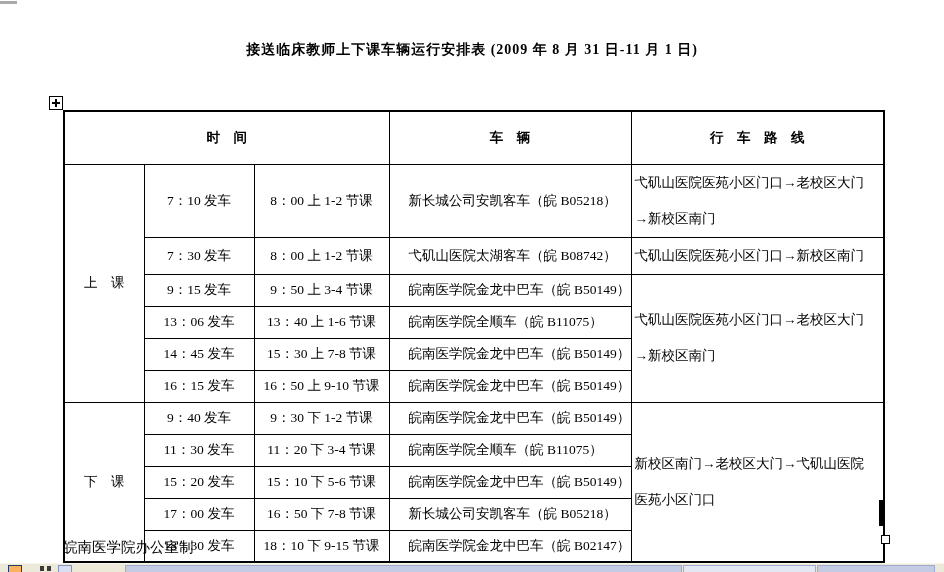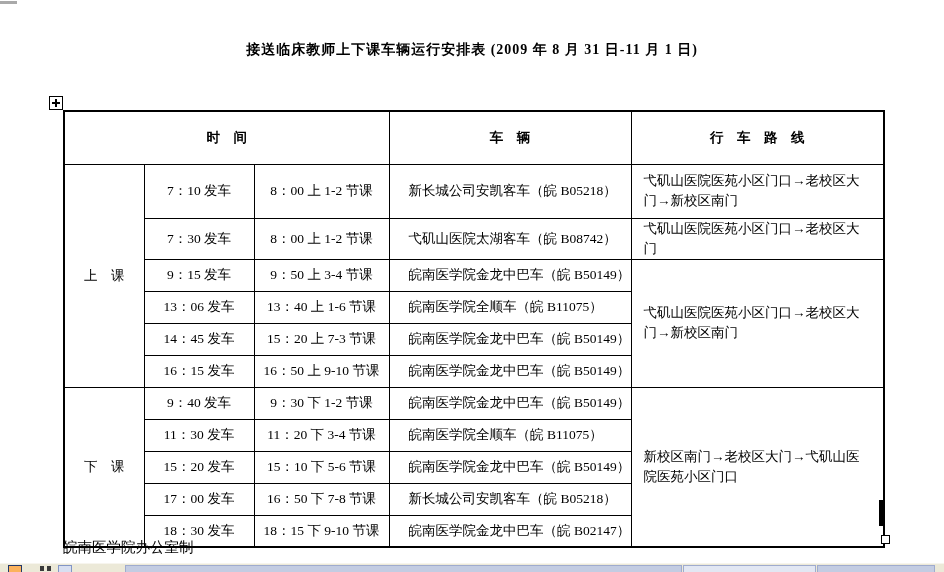--- a/index.html
+++ b/index.html
@@ -42,22 +42,22 @@
     margin-top:48px;
   }
   td.hdr { text-align:center; font-weight:bold; font-size:14.5px; }
   tr.hrow { height:53px; }
   tr.r1 { height:54px; }
   tr.rn { height:32px; }
   td.sec { text-align:center; font-size:14.5px; }
   td.t { text-align:center; white-space:nowrap; }
   td.v { text-align:left; padding-left:19px; white-space:nowrap; }
   td.r {
-    text-align:left; padding:0 17px 0 12px;
-    line-height:20px; word-break:break-all;
+    text-align:left; padding:0 17px 0 3px;
+    line-height:36px; word-break:break-all;
   }
   .caret {
     position:absolute; left:879px; top:500px; width:4px; height:26px;
     background:#000;
   }
   .resize-handle {
     position:absolute; left:881px; top:535px; width:9px; height:9px;
     border:1px solid #000; background:#fff;
   }
   .footer-credit {
@@ -116,36 +116,36 @@
       <td class="sec" rowspan="6">上　课</td>
       <td class="t">7：10 发车</td>
       <td class="t">8：00 上 1-2 节课</td>
       <td class="v">新长城公司安凯客车（皖 B05218）</td>
       <td class="r">弋矶山医院医苑小区门口→老校区大门→新校区南门</td>
     </tr>
     <tr class="rn">
       <td class="t">7：30 发车</td>
       <td class="t">8：00 上 1-2 节课</td>
       <td class="v">弋矶山医院太湖客车（皖 B08742）</td>
-      <td class="r">弋矶山医院医苑小区门口→老校区大门</td>
+      <td class="r">弋矶山医院医苑小区门口→新校区南门</td>
     </tr>
     <tr class="rn">
       <td class="t">9：15 发车</td>
       <td class="t">9：50 上 3-4 节课</td>
       <td class="v">皖南医学院金龙中巴车（皖 B50149）</td>
       <td class="r" rowspan="4">弋矶山医院医苑小区门口→老校区大门→新校区南门</td>
     </tr>
     <tr class="rn">
       <td class="t">13：06 发车</td>
       <td class="t">13：40 上 1-6 节课</td>
       <td class="v">皖南医学院全顺车（皖 B11075）</td>
     </tr>
     <tr class="rn">
       <td class="t">14：45 发车</td>
-      <td class="t">15：20 上 7-3 节课</td>
+      <td class="t">15：30 上 7-8 节课</td>
       <td class="v">皖南医学院金龙中巴车（皖 B50149）</td>
     </tr>
     <tr class="rn">
       <td class="t">16：15 发车</td>
       <td class="t">16：50 上 9-10 节课</td>
       <td class="v">皖南医学院金龙中巴车（皖 B50149）</td>
     </tr>
     <tr class="rn">
       <td class="sec" rowspan="5">下　课</td>
       <td class="t">9：40 发车</td>
@@ -163,21 +163,21 @@
       <td class="t">15：10 下 5-6 节课</td>
       <td class="v">皖南医学院金龙中巴车（皖 B50149）</td>
     </tr>
     <tr class="rn">
       <td class="t">17：00 发车</td>
       <td class="t">16：50 下 7-8 节课</td>
       <td class="v">新长城公司安凯客车（皖 B05218）</td>
     </tr>
     <tr class="rn">
       <td class="t">18：30 发车</td>
-      <td class="t">18：15 下 9-10 节课</td>
+      <td class="t">18：10 下 9-15 节课</td>
       <td class="v">皖南医学院金龙中巴车（皖 B02147）</td>
     </tr>
   </tbody>
 </table>
 
 <div class="caret"></div>
 <div class="resize-handle"></div>
 
 <div class="footer-credit">皖南医学院办公室制</div>
 

